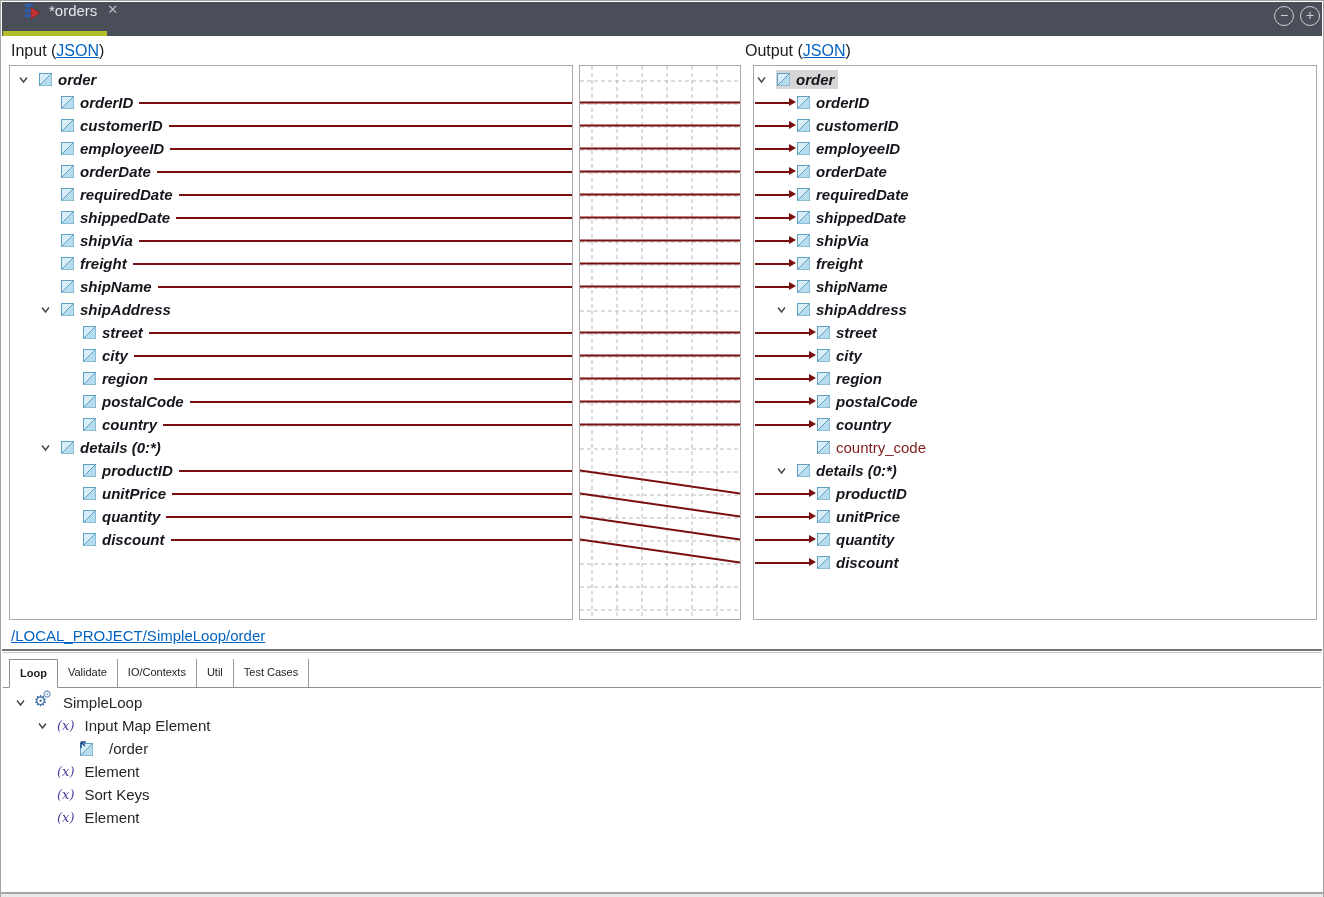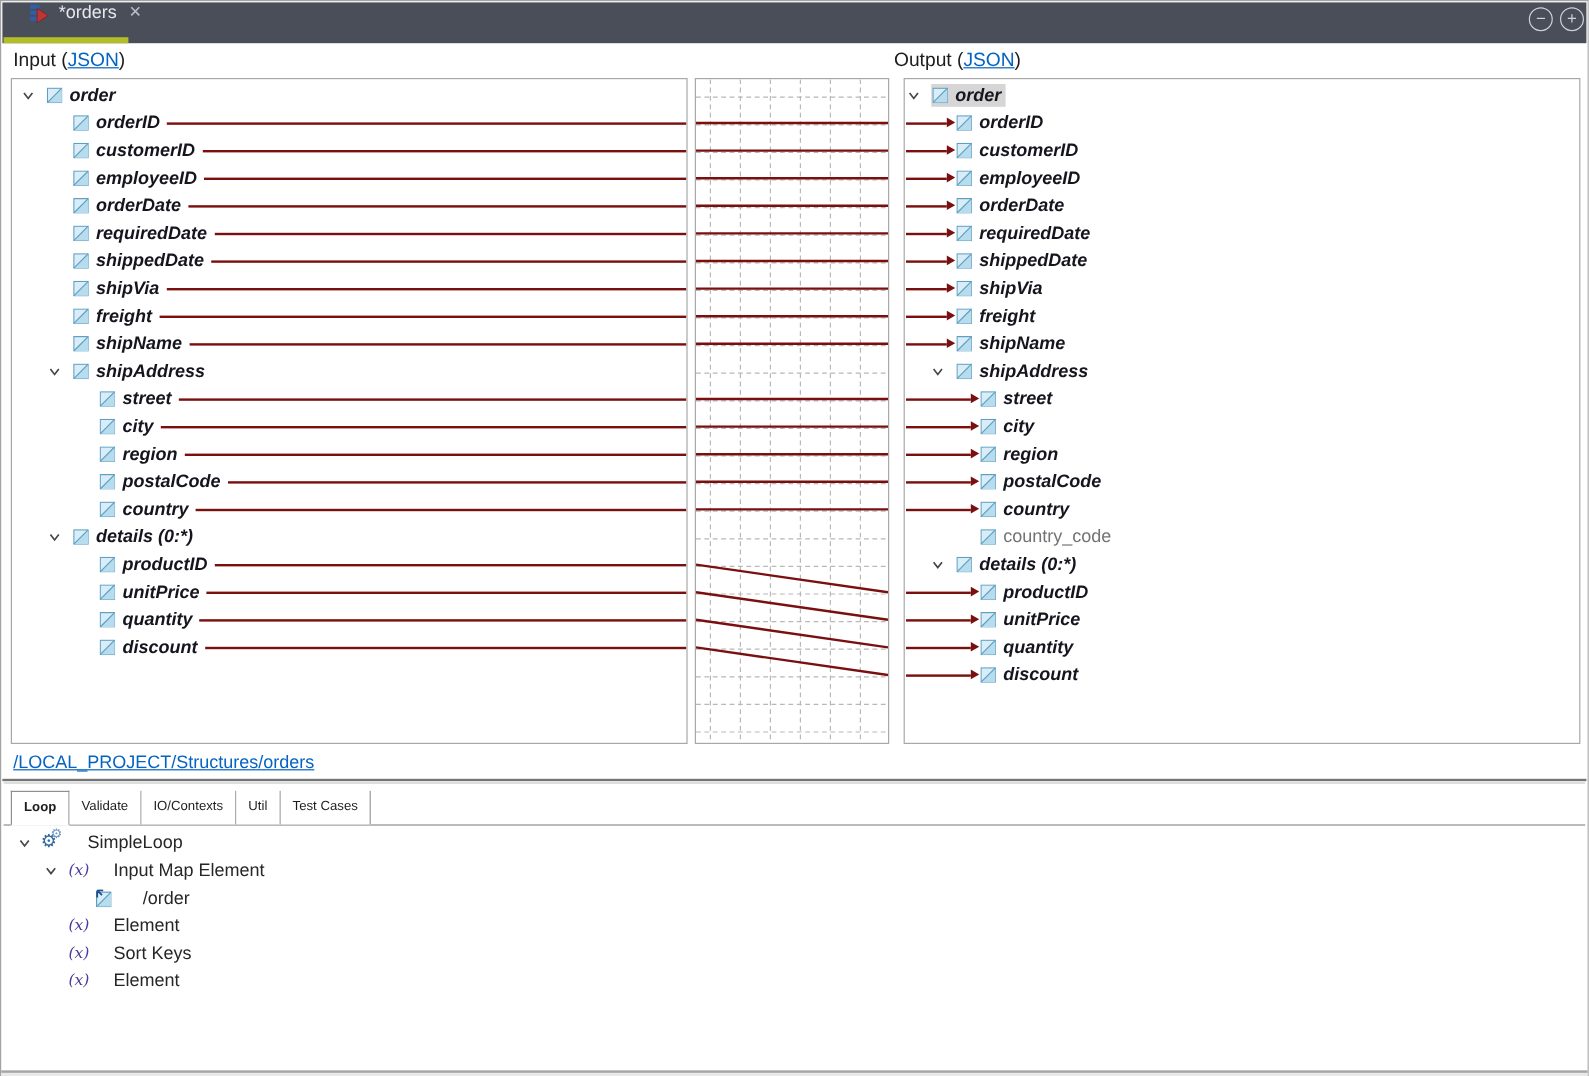--- a/index.html
+++ b/index.html
@@ -26,21 +26,21 @@
   
   .panel{position:absolute;top:64px;height:555px;border:1px solid #a8a8a8;background:#fff;box-sizing:border-box;overflow:hidden;}
   .input-panel{left:8px;width:564px;}
   .mid-panel{left:578px;width:162px;}
   .output-panel{left:752px;width:564px;}
   .tree{padding-top:2px;}
 
   
   .trow{height:23px;display:flex;align-items:center;position:relative;white-space:nowrap;
     font-style:italic;font-weight:bold;font-size:15px;color:#15151e;}
-  .trow.plain{font-style:normal;font-weight:400;color:#737373;}
+  .trow.plain{font-style:normal;font-weight:400;color:#7f1d1d;}
   .chev{width:20px;flex:0 0 20px;display:flex;align-items:center;}
   .nodebody{display:flex;align-items:center;padding:1px 4px 1px 1px;}
   .nodebody.sel{background:#d6d6d6;}
   .eicon{flex:0 0 13px;margin-right:6px;display:block;}
   .map-line{flex:1 1 auto;height:2px;background:#7a0f10;margin-left:2px;}
   .arrow{position:absolute;left:1px;top:50%;margin-top:-1px;height:2px;background:#7a0f10;}
   .arrow::after{content:'';position:absolute;right:-7px;top:-3.5px;width:0;height:0;
     border-left:7px solid #7a0f10;border-top:4.5px solid transparent;border-bottom:4.5px solid transparent;}
 
   
@@ -52,21 +52,21 @@
   .sash{position:absolute;left:1px;right:1px;top:648px;height:2px;background:#757575;}
   .sash-light{position:absolute;left:2px;right:2px;top:651px;height:1px;background:#c9c9c9;}
 
   .bottom-tabs{position:absolute;left:2px;right:2px;top:658px;height:28px;display:flex;align-items:stretch;
     border-bottom:1px solid #8f8f8f;padding-left:6px;font-size:11px;color:#1e1e1e;}
   .btab{padding:0 10px;line-height:27px;border-right:1px solid #9a9a9a;cursor:pointer;background:#fff;}
   .btab.active{font-weight:bold;border:1px solid #8f8f8f;border-bottom:1px solid #fff;margin-bottom:-1px;}
 
   .bottom-tree{position:absolute;left:8px;top:690px;right:8px;}
   .brow{height:23px;display:flex;align-items:center;font-size:15px;color:#262626;white-space:nowrap;}
-  .brow .lblb{margin-left:20px;}
+  .brow .lblb{margin-left:10px;}
   .gear-wrap{position:relative;width:18px;height:18px;flex:0 0 18px;}
   .gear{position:absolute;font-family:"DejaVu Sans",sans-serif;}
   .g1{left:-1px;top:-2px;font-size:15px;color:#34699f;}
   .g2{left:7px;top:-6px;font-size:11px;color:#6e97c4;}
   .fx{font-family:"DejaVu Serif",serif;font-style:italic;font-size:13px;color:#4a3d9c;flex:0 0 auto;}
 
   .bottom-edge{position:absolute;left:0;right:0;top:891px;height:6px;background:#e9e9e9;border-top:2px solid #a6a6a6;}
 </style>
 </head>
 <body>
@@ -679,21 +679,21 @@
               <rect x="0.5" y="0.5" width="12" height="12" fill="#d8edf8" stroke="#5f9fc0"></rect>
               <path d="M12.5 0.5 L12.5 12.5 L0.5 12.5 Z" fill="#b7dcee"></path>
               <line x1="12.5" y1="0.5" x2="0.5" y2="12.5" stroke="#5f9fc0"></line>
             </svg>
             <span class="lbl">discount</span>
           </span>
         </div>
       </div>
   </div>
 
-  <a class="struct-link in-struct">/LOCAL_PROJECT/Structures/orders</a>
+  <a class="struct-link in-struct">/LOCAL_PROJECT/SimpleLoop/order</a>
 
   <div class="sash"></div>
   <div class="sash-light"></div>
 
   <div class="bottom-tabs">
     <div class="btab active">Loop</div>
     <div class="btab">Validate</div>
     <div class="btab">IO/Contexts</div>
     <div class="btab">Util</div>
     <div class="btab">Test Cases</div>

